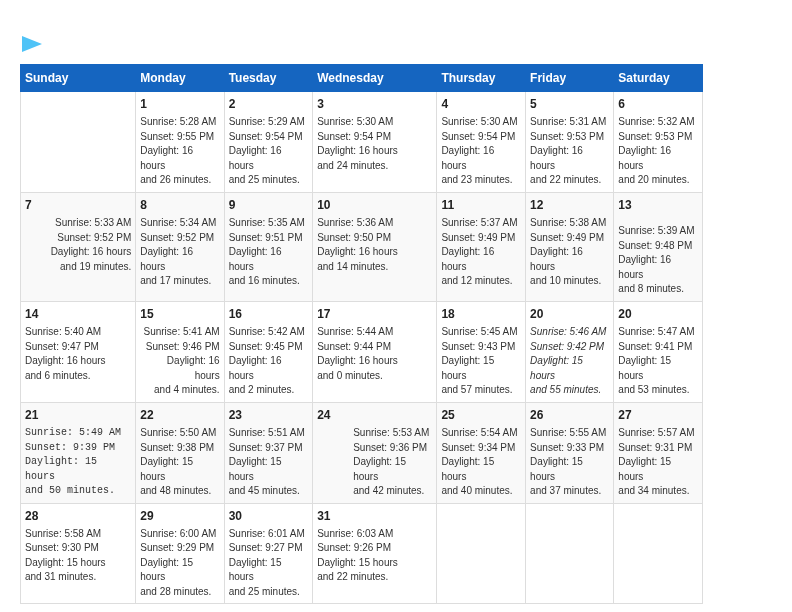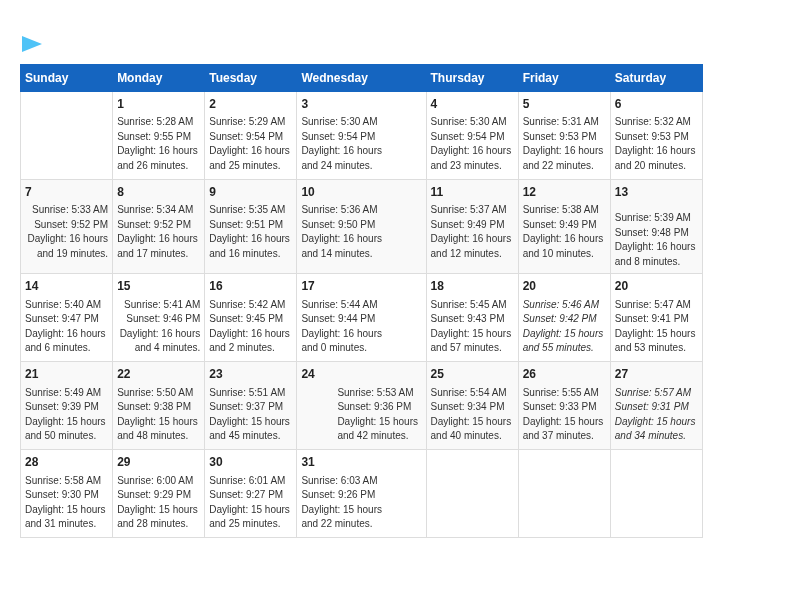--- a/index.html
+++ b/index.html
@@ -269,21 +269,21 @@
             <span class="day-num">20</span>
             <div class="cell-text" style="white-space: pre-line;">Sunrise: 5:47 AM
 Sunset: 9:41 PM
 Daylight: 15 hours
 and 53 minutes.</div>
           </td>
         </tr>
         <tr>
           <td>
             <span class="day-num">21</span>
-            <div class="cell-text" style="white-space: pre-line;">Sunrise: 5:49 AM
+            <div class="cell-text" style="white-space: pre-line; font-family: Liberation Mono, monospace;">Sunrise: 5:49 AM
 Sunset: 9:39 PM
 Daylight: 15 hours
 and 50 minutes.</div>
           </td>
           <td>
             <span class="day-num">22</span>
             <div class="cell-text" style="white-space: pre-line;">Sunrise: 5:50 AM
 Sunset: 9:38 PM
 Daylight: 15 hours
 and 48 minutes.</div>
@@ -311,21 +311,21 @@
           </td>
           <td>
             <span class="day-num">26</span>
             <div class="cell-text" style="white-space: pre-line;">Sunrise: 5:55 AM
 Sunset: 9:33 PM
 Daylight: 15 hours
 and 37 minutes.</div>
           </td>
           <td>
             <span class="day-num">27</span>
-            <div class="cell-text" style="white-space: pre-line; font-style: italic;">Sunrise: 5:57 AM
+            <div class="cell-text" style="white-space: pre-line;">Sunrise: 5:57 AM
 Sunset: 9:31 PM
 Daylight: 15 hours
 and 34 minutes.</div>
           </td>
         </tr>
         <tr>
           <td>
             <span class="day-num">28</span>
             <div class="cell-text" style="white-space: pre-line;">Sunrise: 5:58 AM
 Sunset: 9:30 PM

